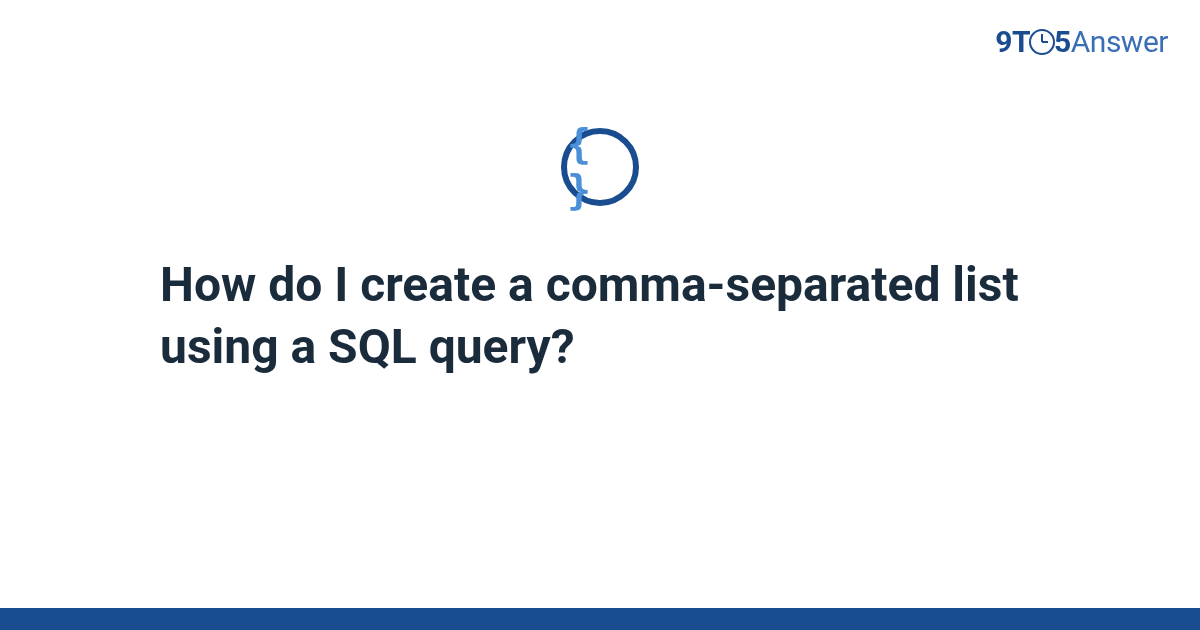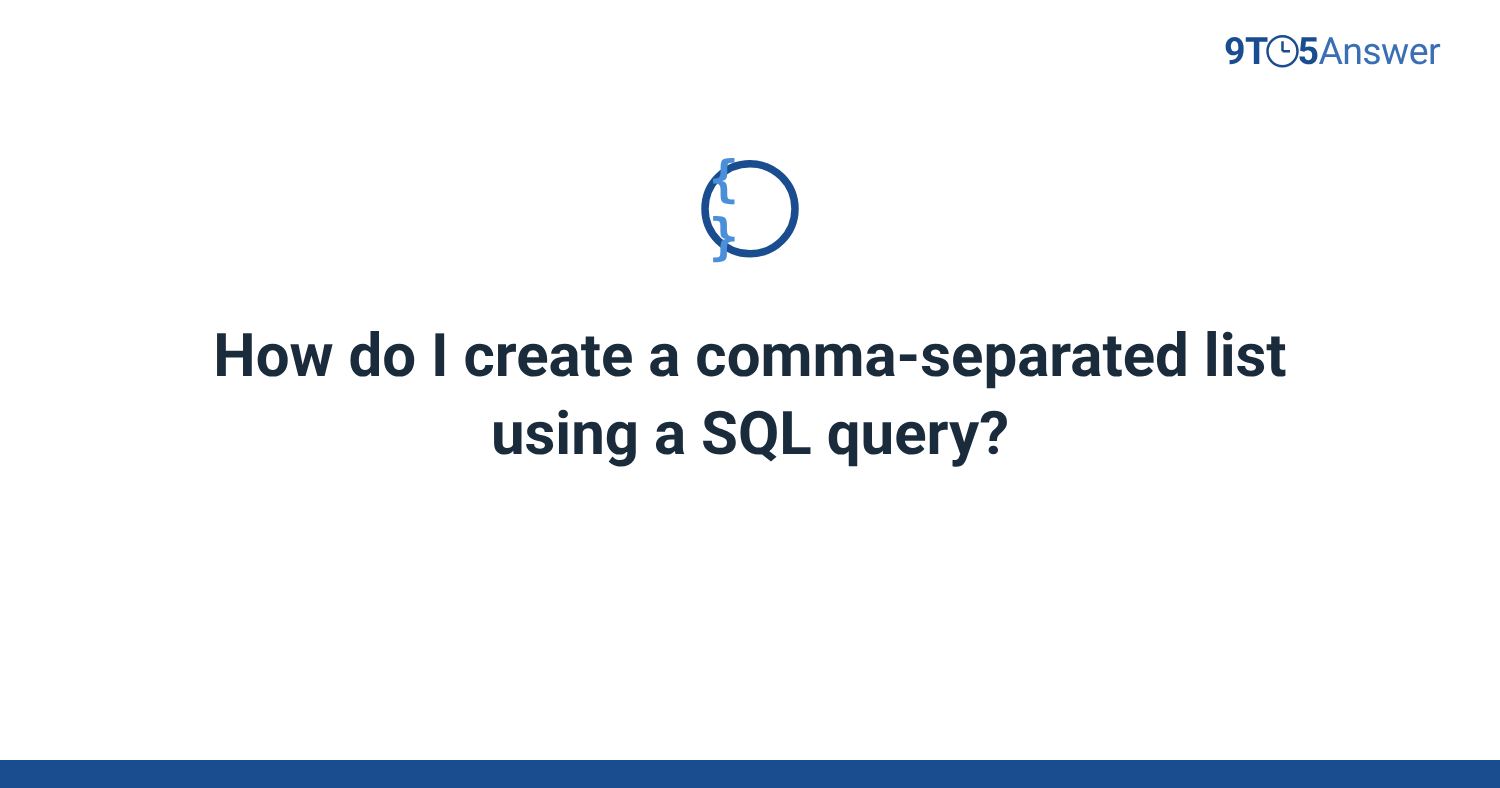--- a/index.html
+++ b/index.html
@@ -11,21 +11,21 @@
       width: 1200px;
       height: 630px;
       font-family: -apple-system, BlinkMacSystemFont, "Segoe UI", Roboto, Helvetica, Arial, sans-serif;
       background: #ffffff;
       position: relative;
       overflow: hidden;
     }
     .logo {
       position: absolute;
       top: 24px;
-      right: 48px;
+      right: 32px;
       font-size: 30px;
       font-weight: 600;
       color: #1a4d8f;
       letter-spacing: -0.5px;
     }
     .logo .nine {
       font-weight: 700;
     }
     .logo .clock {
       display: inline-block;
@@ -89,21 +89,21 @@
       font-size: 40px;
       font-weight: 700;
       color: #4a8fd8;
       font-family: Consolas, Monaco, monospace;
       letter-spacing: -2px;
     }
     .title {
       font-size: 48px;
       font-weight: 700;
       color: #1a2b3c;
-      text-align: center;
+      text-align: left;
       line-height: 1.3;
       max-width: 960px;
       padding: 0 40px;
     }
     .footer-bar {
       position: absolute;
       bottom: 0;
       left: 0;
       width: 100%;
       height: 22px;

